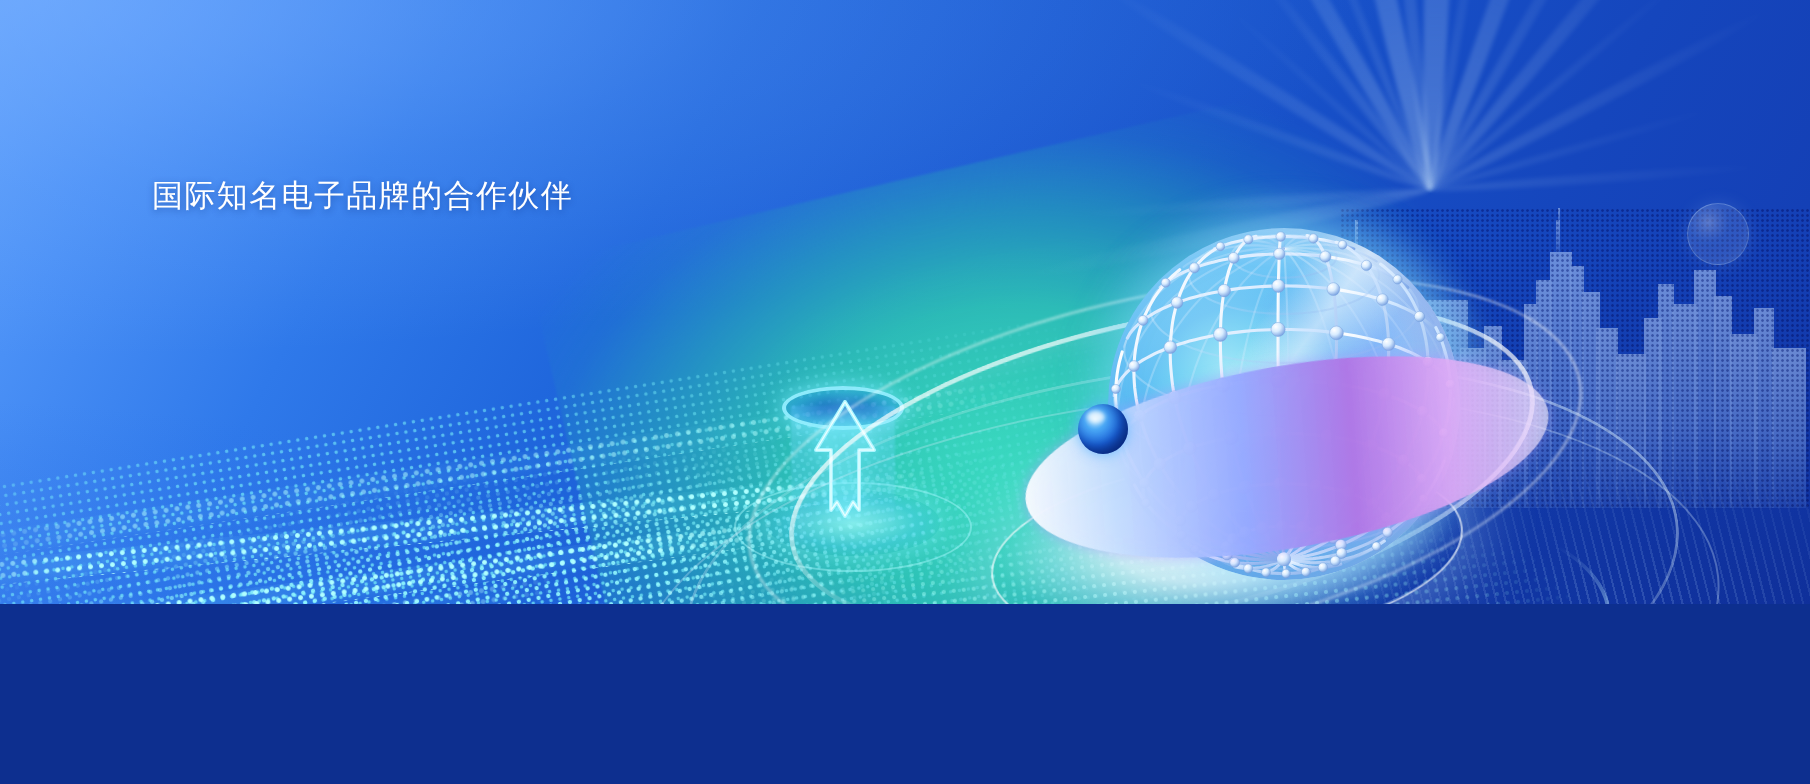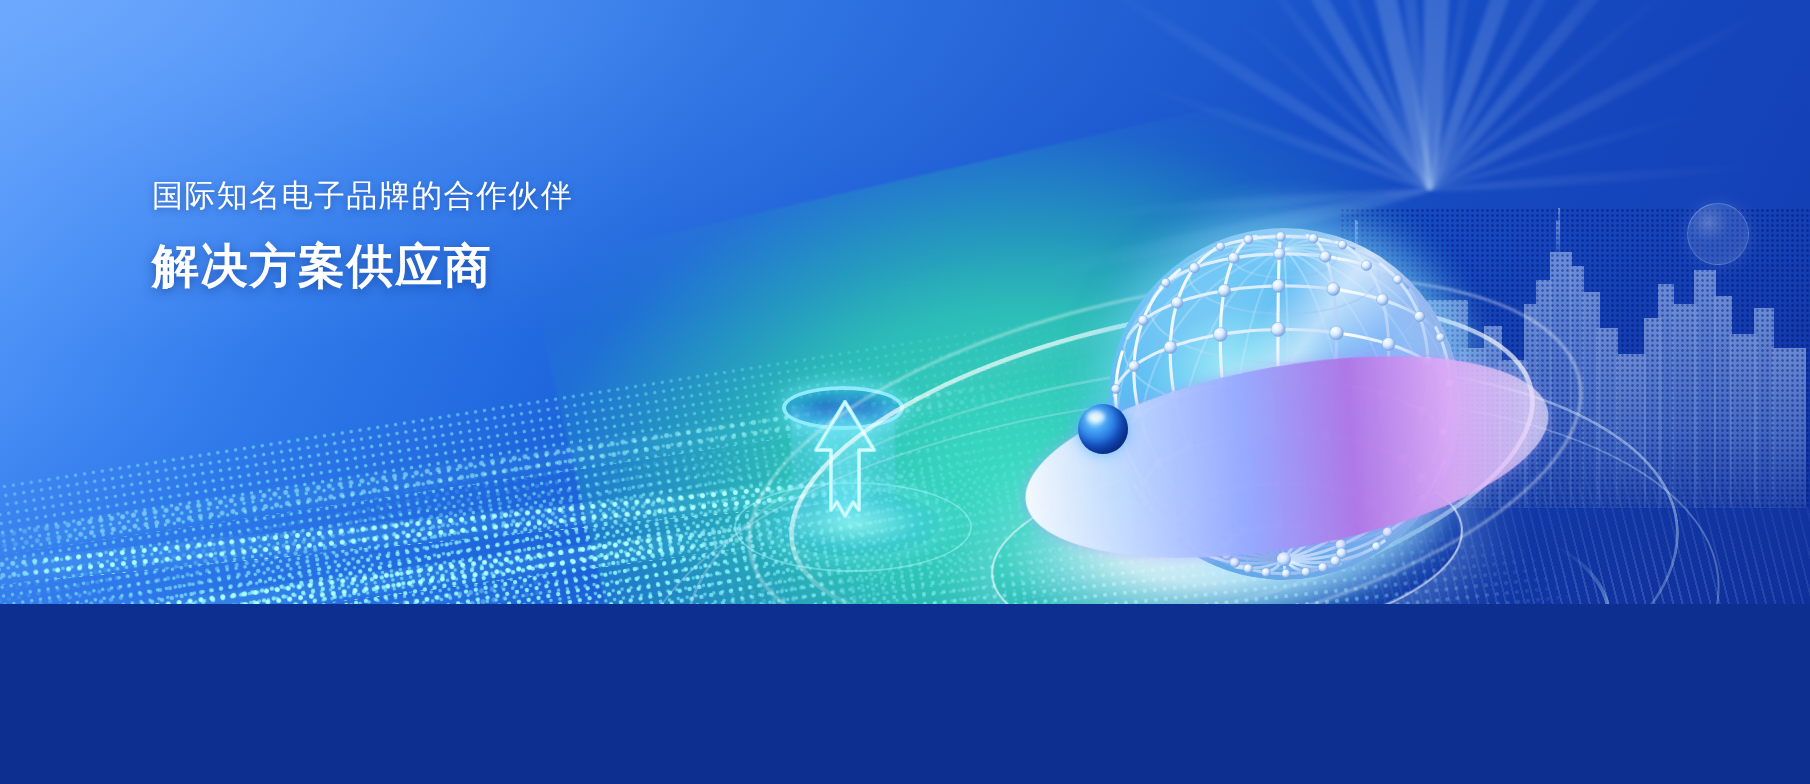--- a/index.html
+++ b/index.html
@@ -654,17 +654,16 @@
     <div class="node-sphere"></div>
   </div>
 
   <div class="bubble bubble-tr"></div>
   <div class="bubble bubble-bl"></div>
   <div class="bubble bubble-bl2"></div>
 
   <div class="copy">
     <div class="eyebrow">国际知名电子品牌的合作伙伴</div>
     <div class="headline">
-      <span class="hl-line">解决方案供应商</span>
     </div>
   </div>
 
 </div>
 
 </body></html>

